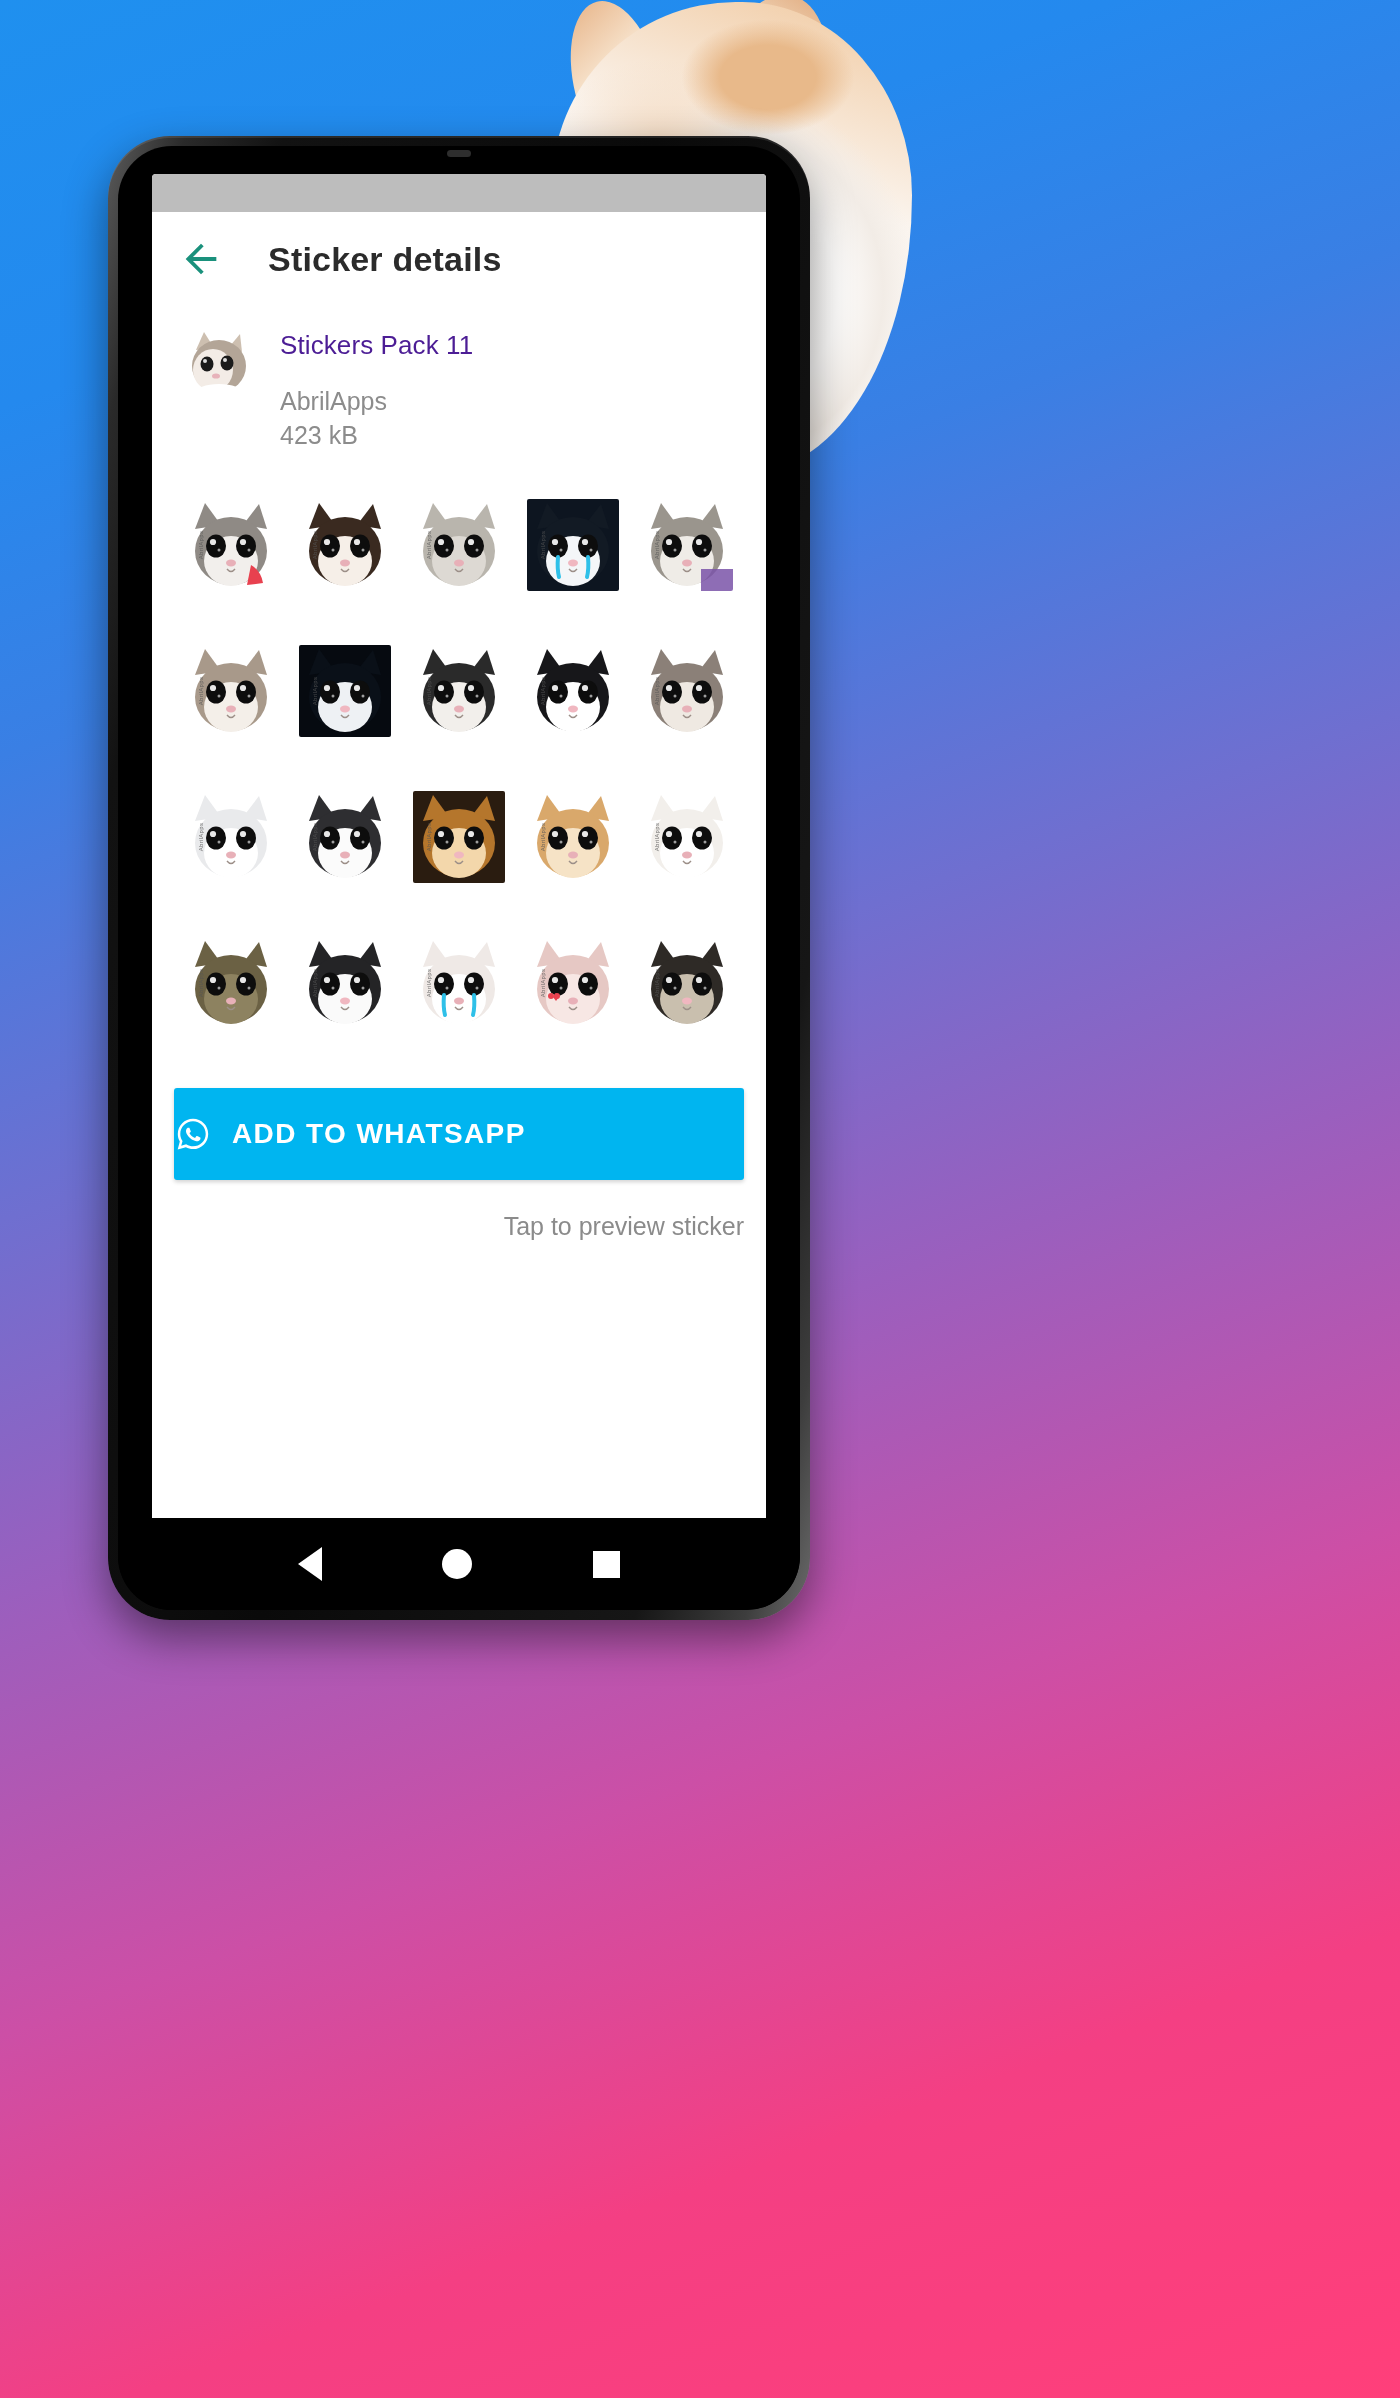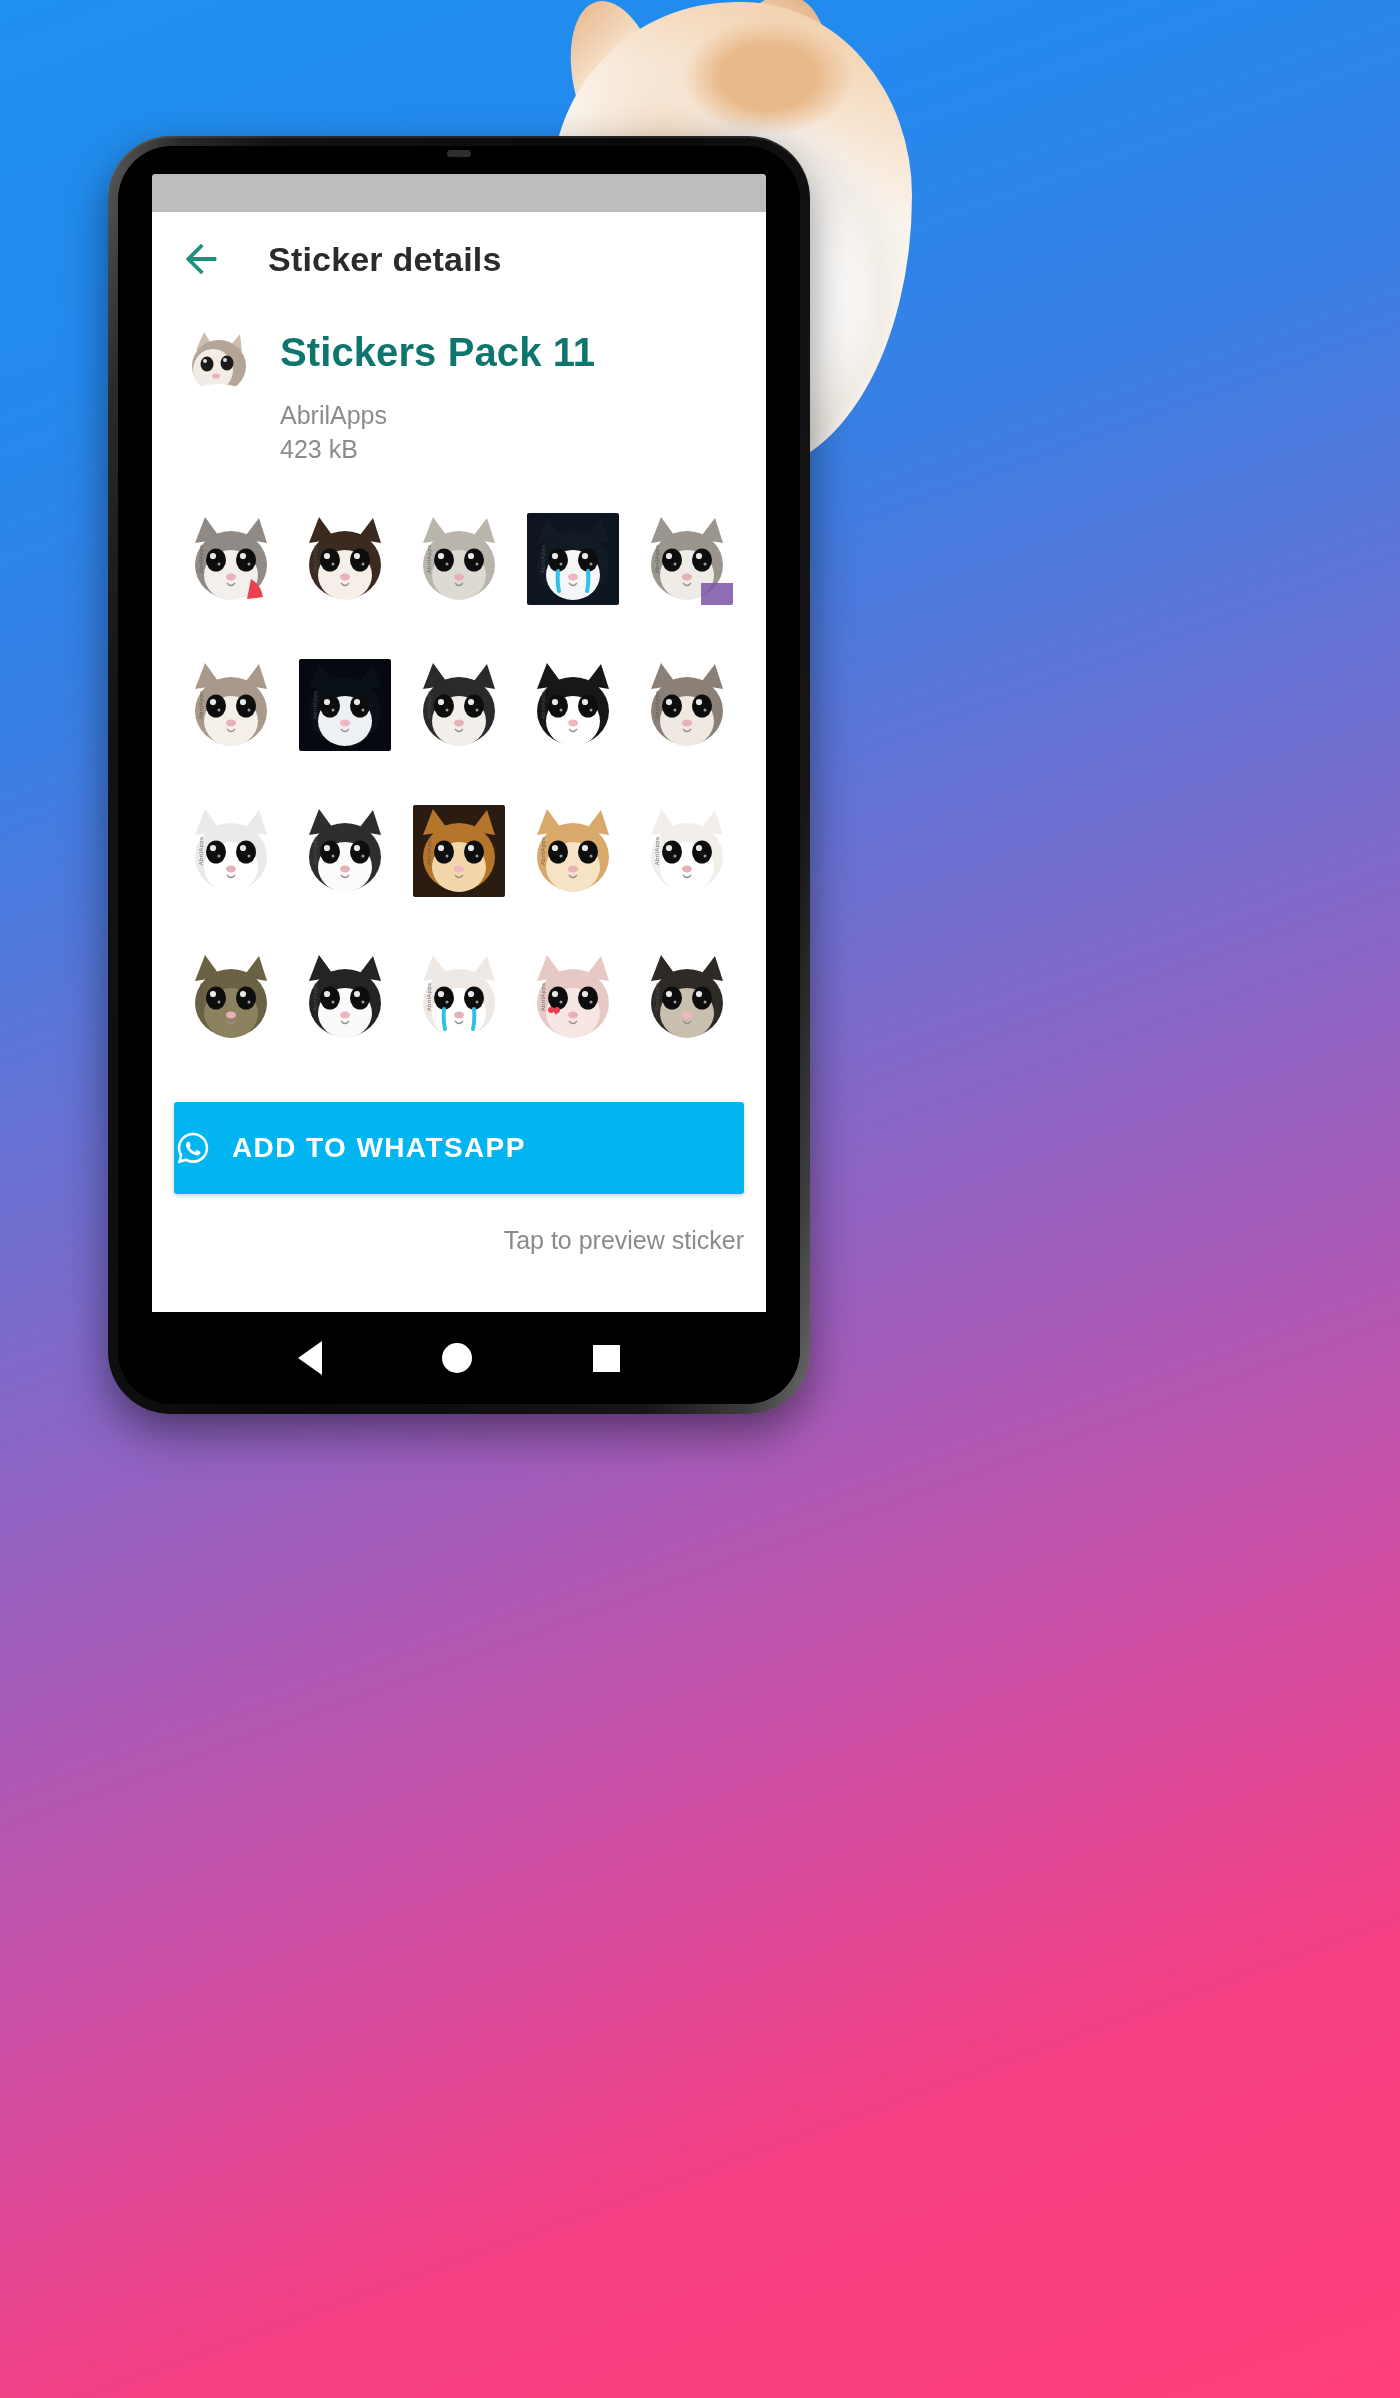--- a/index.html
+++ b/index.html
@@ -62,21 +62,21 @@
     transform:rotate(-4deg);
   }
   .cat-cutout .muzzle {
     position:absolute; left:74px; top:300px; width:172px; height:150px;
     background:radial-gradient(ellipse at 50% 40%, rgba(255,255,255,.9) 0%, rgba(255,255,255,0) 72%);
     border-radius:50%;
   }
 
   
   .phone {
-    position:absolute; left:108px; top:136px; width:702px; height:1278px;
+    position:absolute; left:108px; top:136px; width:702px; height:1484px;
   }
   .phone-outer {
     position:absolute; inset:0;
     background:linear-gradient(105deg,#5c5c5c 0%, #2a2a2a 7%, #121212 16%, #0a0a0a 50%, #161616 84%, #3d3d3d 94%, #6b6b6b 100%);
     border-radius:62px;
     box-shadow:0 18px 44px rgba(0,0,0,.45), 0 2px 0 rgba(255,255,255,.1) inset;
   }
   .phone-inner {
     position:absolute; left:10px; top:10px; right:10px; bottom:10px;
     background:#000; border-radius:54px;
@@ -99,21 +99,21 @@
     margin-left:44px; font-size:34px; font-weight:700; color:#2b2b2b; letter-spacing:.2px;
   }
 
   .packinfo { padding:6px 0 0 0; background:#fff; }
   .packinfo-row { display:flex; padding:0 0 0 30px; }
   .pack-thumb {
     width:74px; height:74px; margin-top:12px; flex:0 0 auto; position:relative; overflow:hidden;
     background:#fff;
   }
   .packinfo-text { margin-left:24px; padding-top:18px; }
-  .pack-name { font-size:40px; font-weight:700; color:#0f766e; letter-spacing:.1px; }
+  .pack-name { font-size:26px; font-weight:400; color:#4c1d95; letter-spacing:.1px; }
   .pack-meta { font-size:25px; color:#8c8c8c; margin-top:24px; line-height:1.34; }
 
   .sticker-grid {
     display:grid; grid-template-columns:repeat(5,1fr);
     gap:0px 0px; padding:34px 22px 0 22px;
   }
   .sticker-cell {
     height:118px; display:flex; align-items:center; justify-content:center;
     position:relative; margin-bottom:28px;
   }

